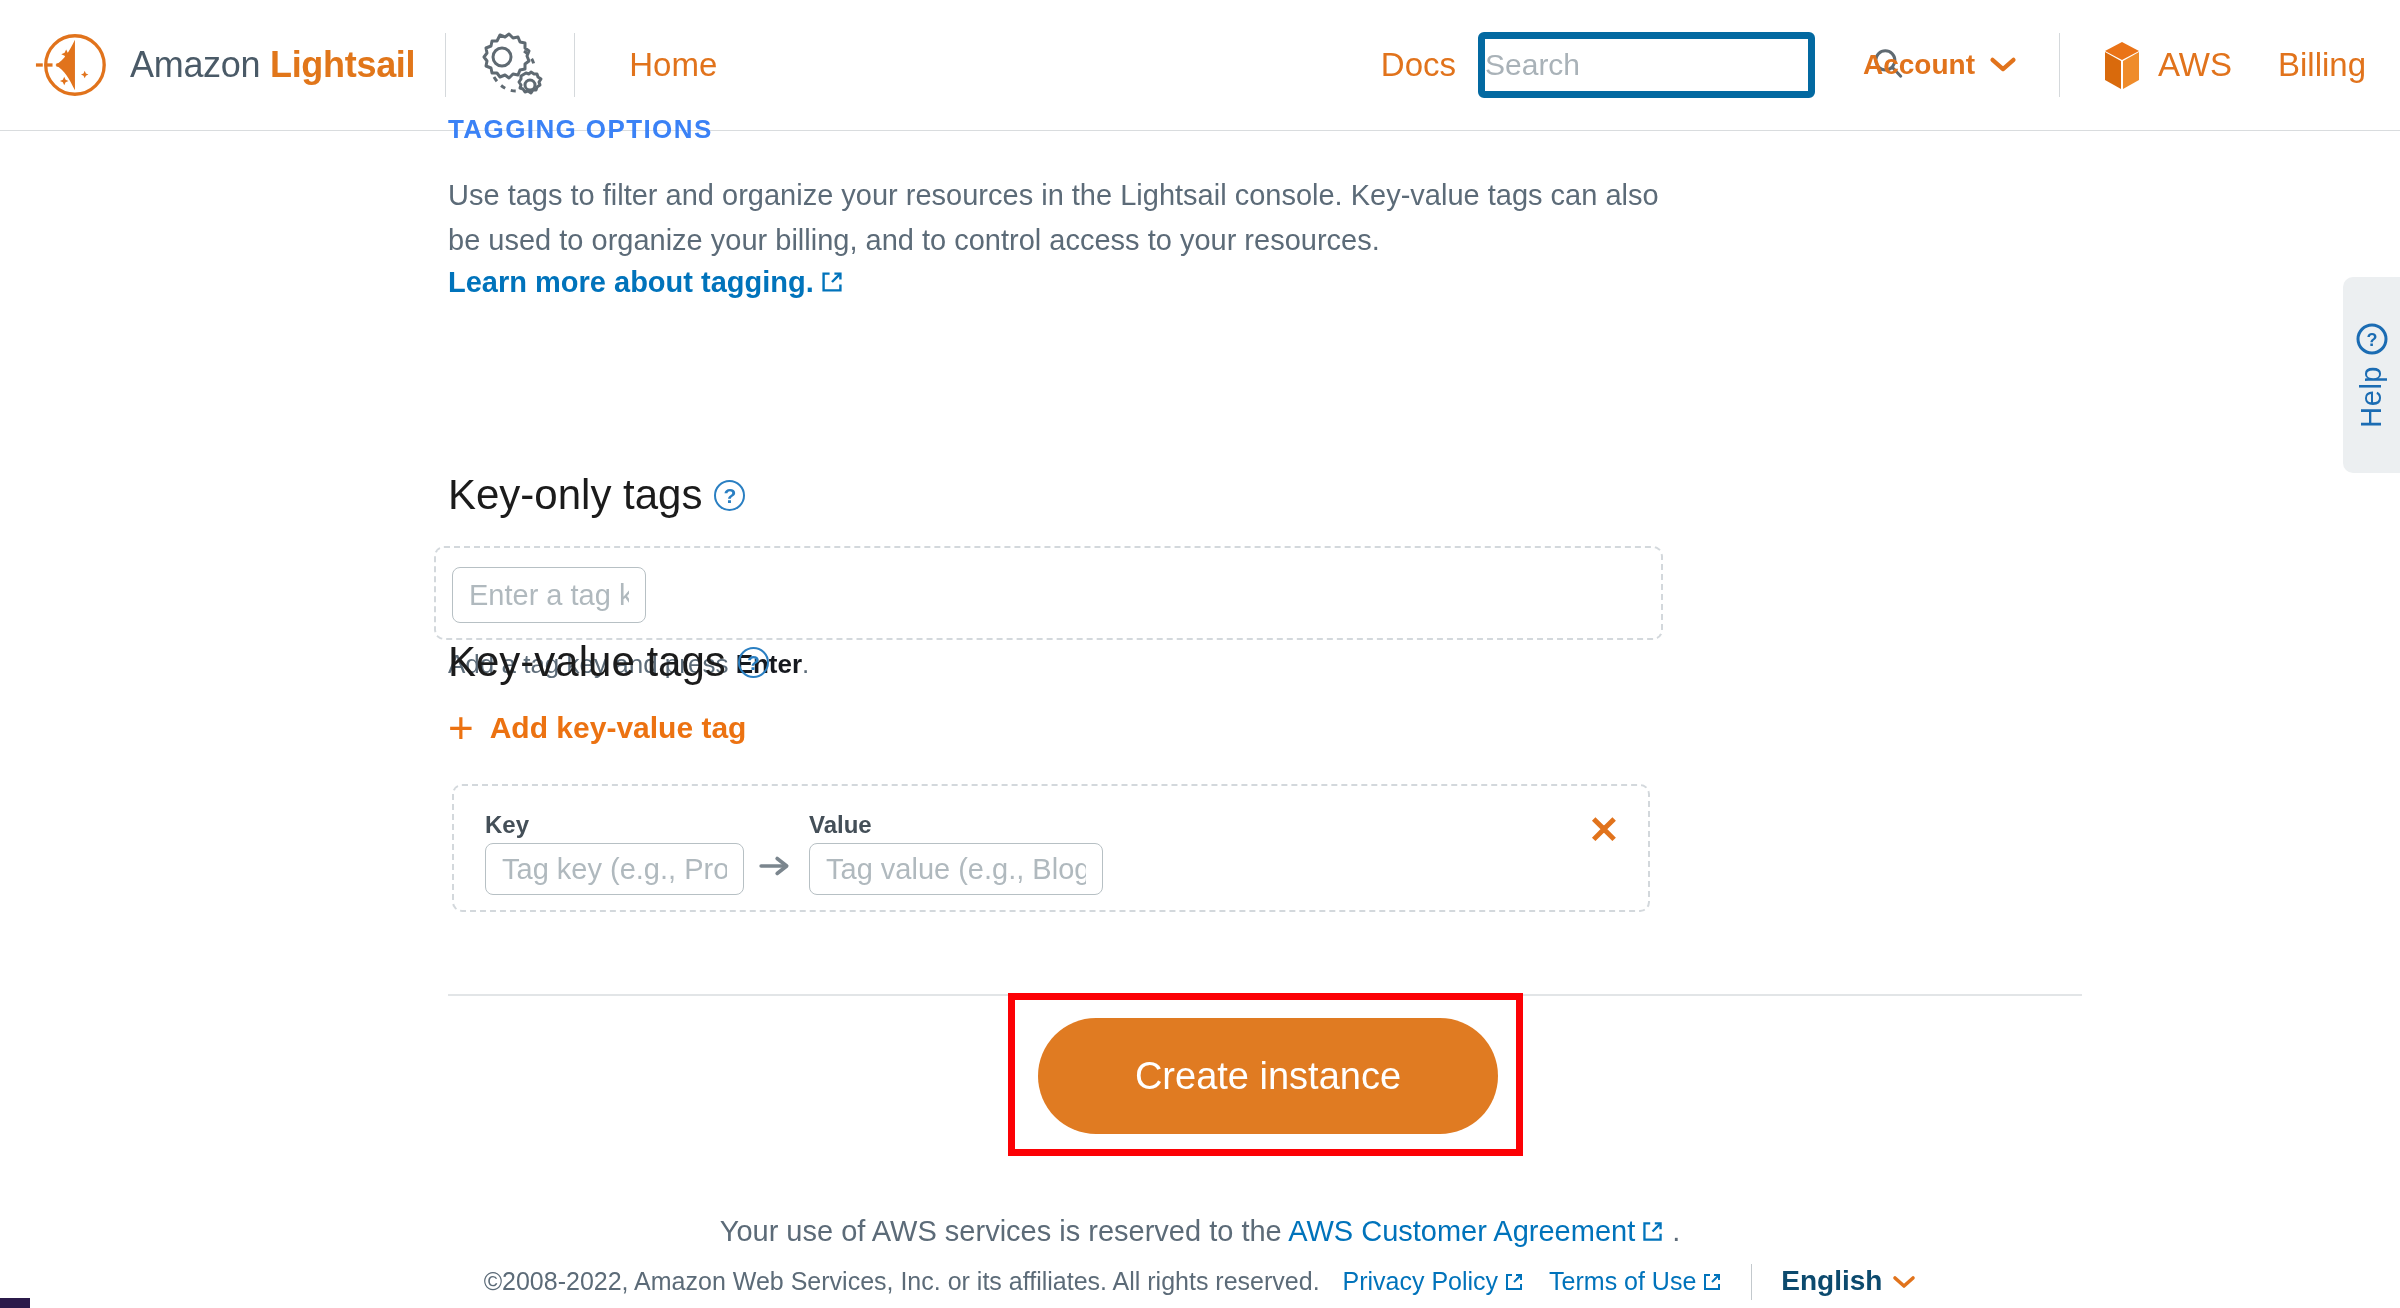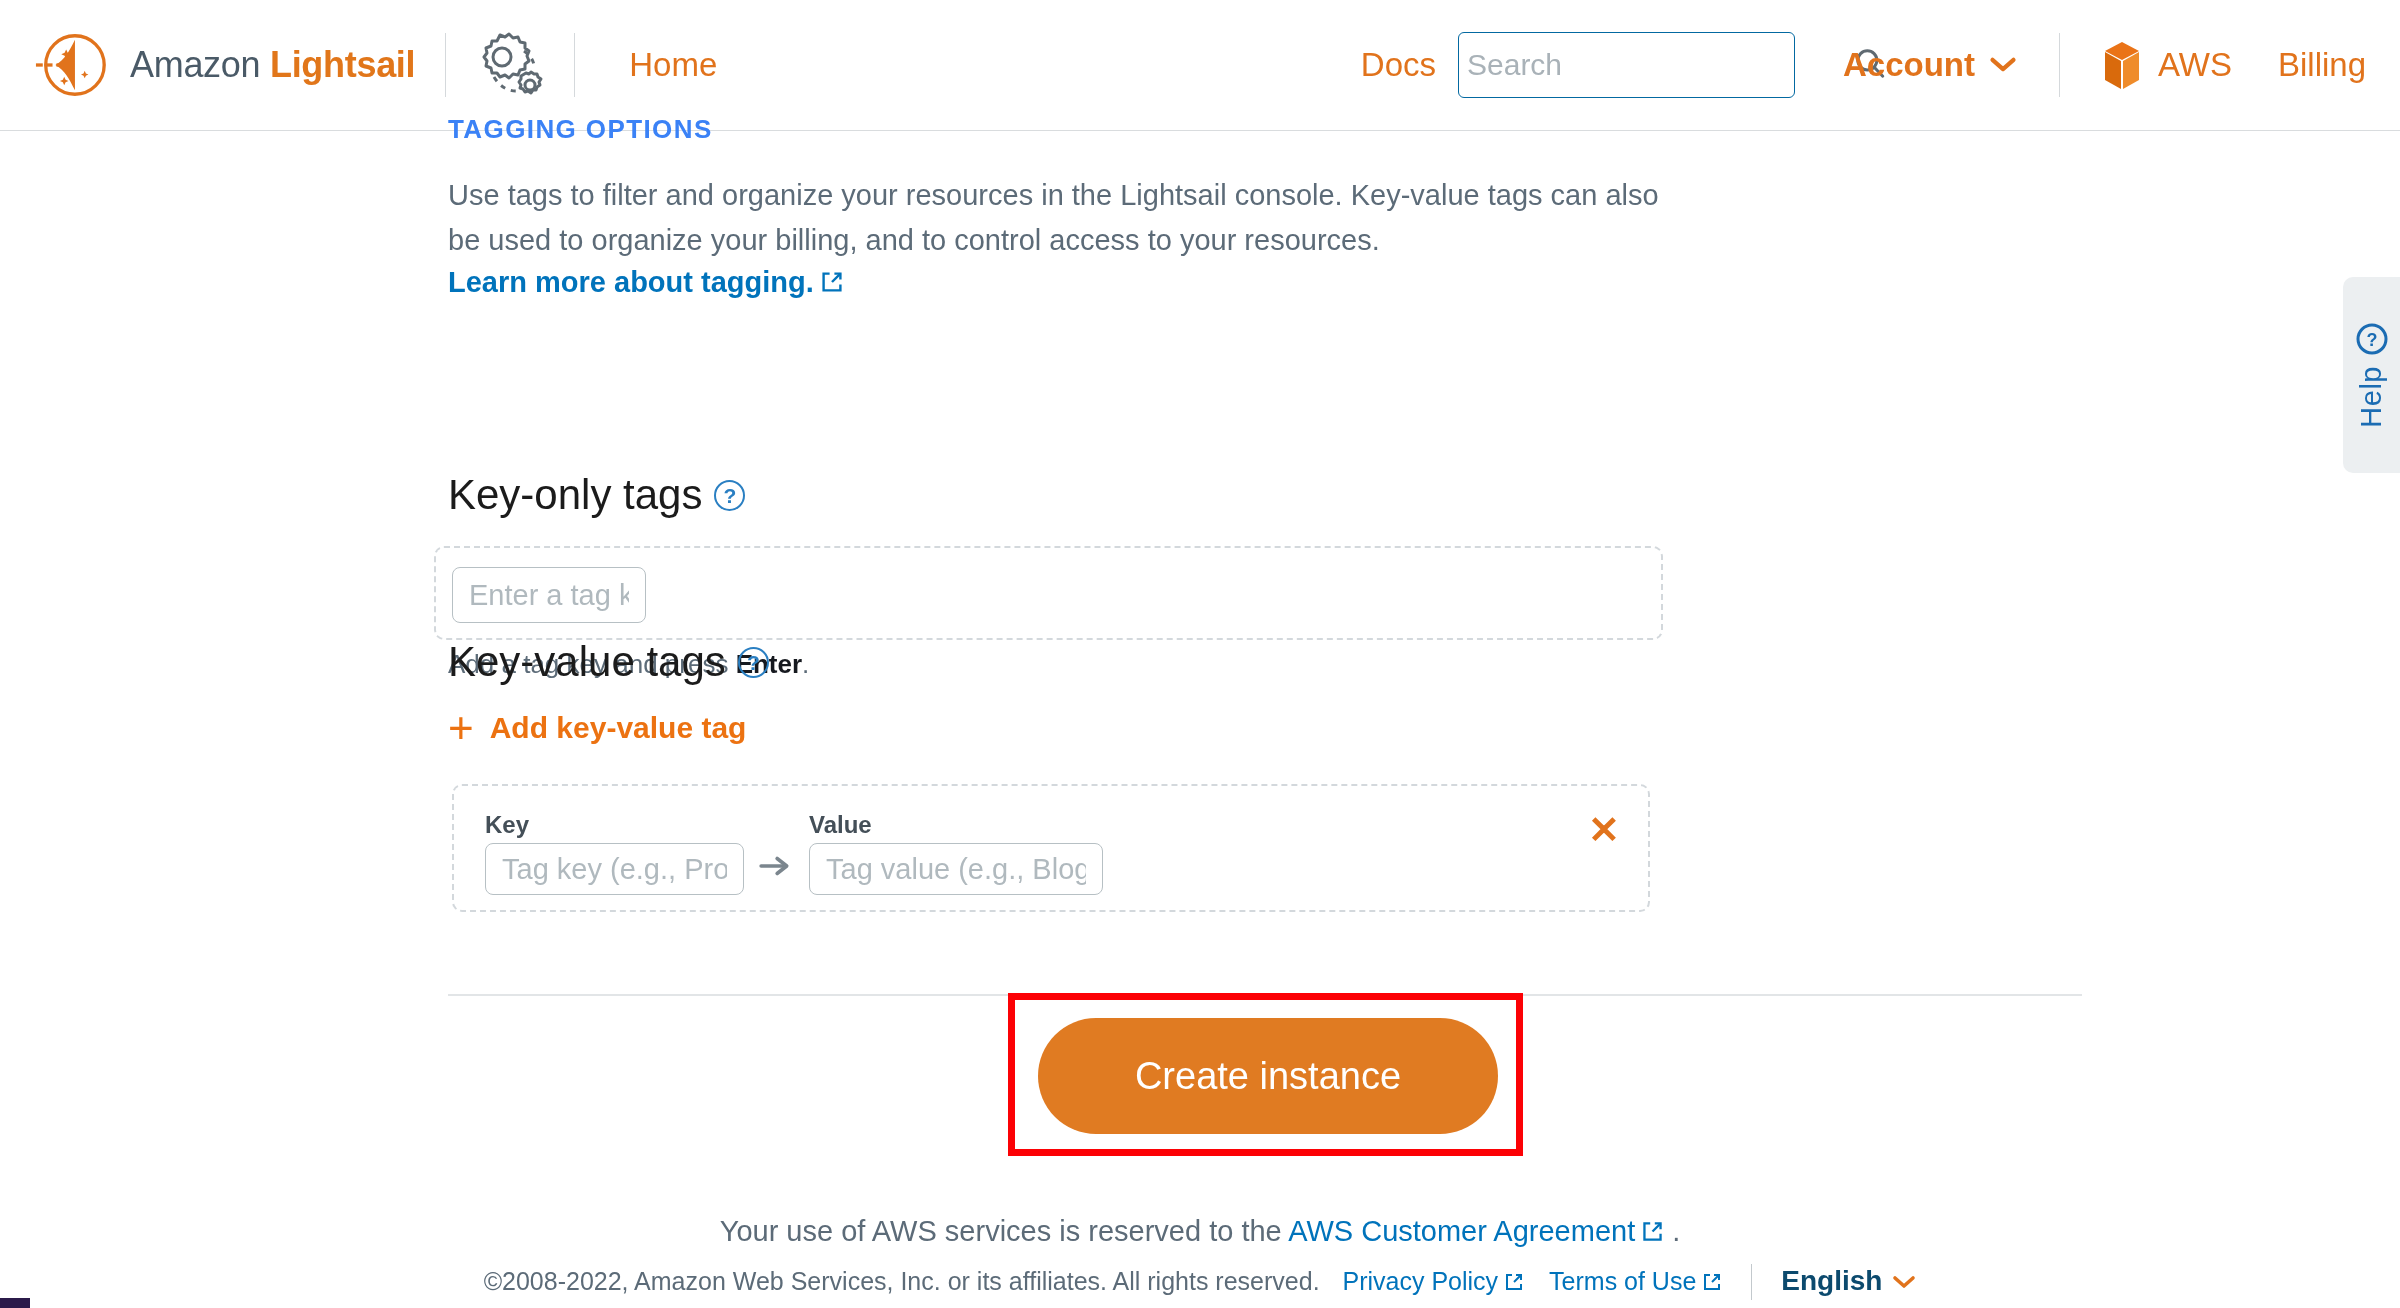--- a/index.html
+++ b/index.html
@@ -19,29 +19,29 @@
   }
   .logo-wrap { display:flex; align-items:center; margin-left:34px; }
   .logo-mark { width:78px; height:78px; flex:0 0 78px; }
   .logo-text { font-size:36px; color:#4a5a67; margin-left:18px; white-space:nowrap; letter-spacing:-0.3px;}
   .logo-text b { color:#e1761a; font-weight:700; }
   .vsep { width:1px; height:64px; background:#d5d9dc; }
   .gear-ico { width:72px; height:72px; }
   .navlink { color:#e1731c; font-size:33px; text-decoration:none; white-space:nowrap; }
   .hdr-right { margin-left:auto; display:flex; align-items:center; }
   #search-box {
-    width:337px; height:66px; border:1px solid #0369a1; border-radius:6px;
-    display:flex; align-items:center; padding:0 8px; background:#fff; margin-left:22px;
+    width:337px; height:66px; border:7px solid #0369a1; border-radius:6px;
+    display:flex; align-items:center; padding:0 0; background:#fff; margin-left:22px;
   }
   #search-box input {
     border:none; outline:none; flex:1; font-size:30px; color:#555;
     font-family:"Liberation Sans", sans-serif; background:transparent;
   }
   #search-box input::placeholder { color:#a9b2b8; }
-  .acct { color:#e1731c; font-size:33px; font-weight:600; display:flex; align-items:center; white-space:nowrap;}
+  .acct { color:#e1731c; font-size:28px; font-weight:600; display:flex; align-items:center; white-space:nowrap;}
   .caret-dn { margin-left:14px; font-size:24px; }
   .aws-cube { width:40px; height:48px; }
 
   
   #main { position:absolute; left:0; top:131px; width:2400px; }
   .col { position:absolute; left:448px; }
 
   .section-label { font-size:26px; letter-spacing:1.4px; color:#3b82f6; font-weight:600; }
   .para { font-size:29px; color:#5c6b78; line-height:45px; }
   .lnk-blue { color:#0073bb; text-decoration:none; font-size:29px; font-weight:600; }

